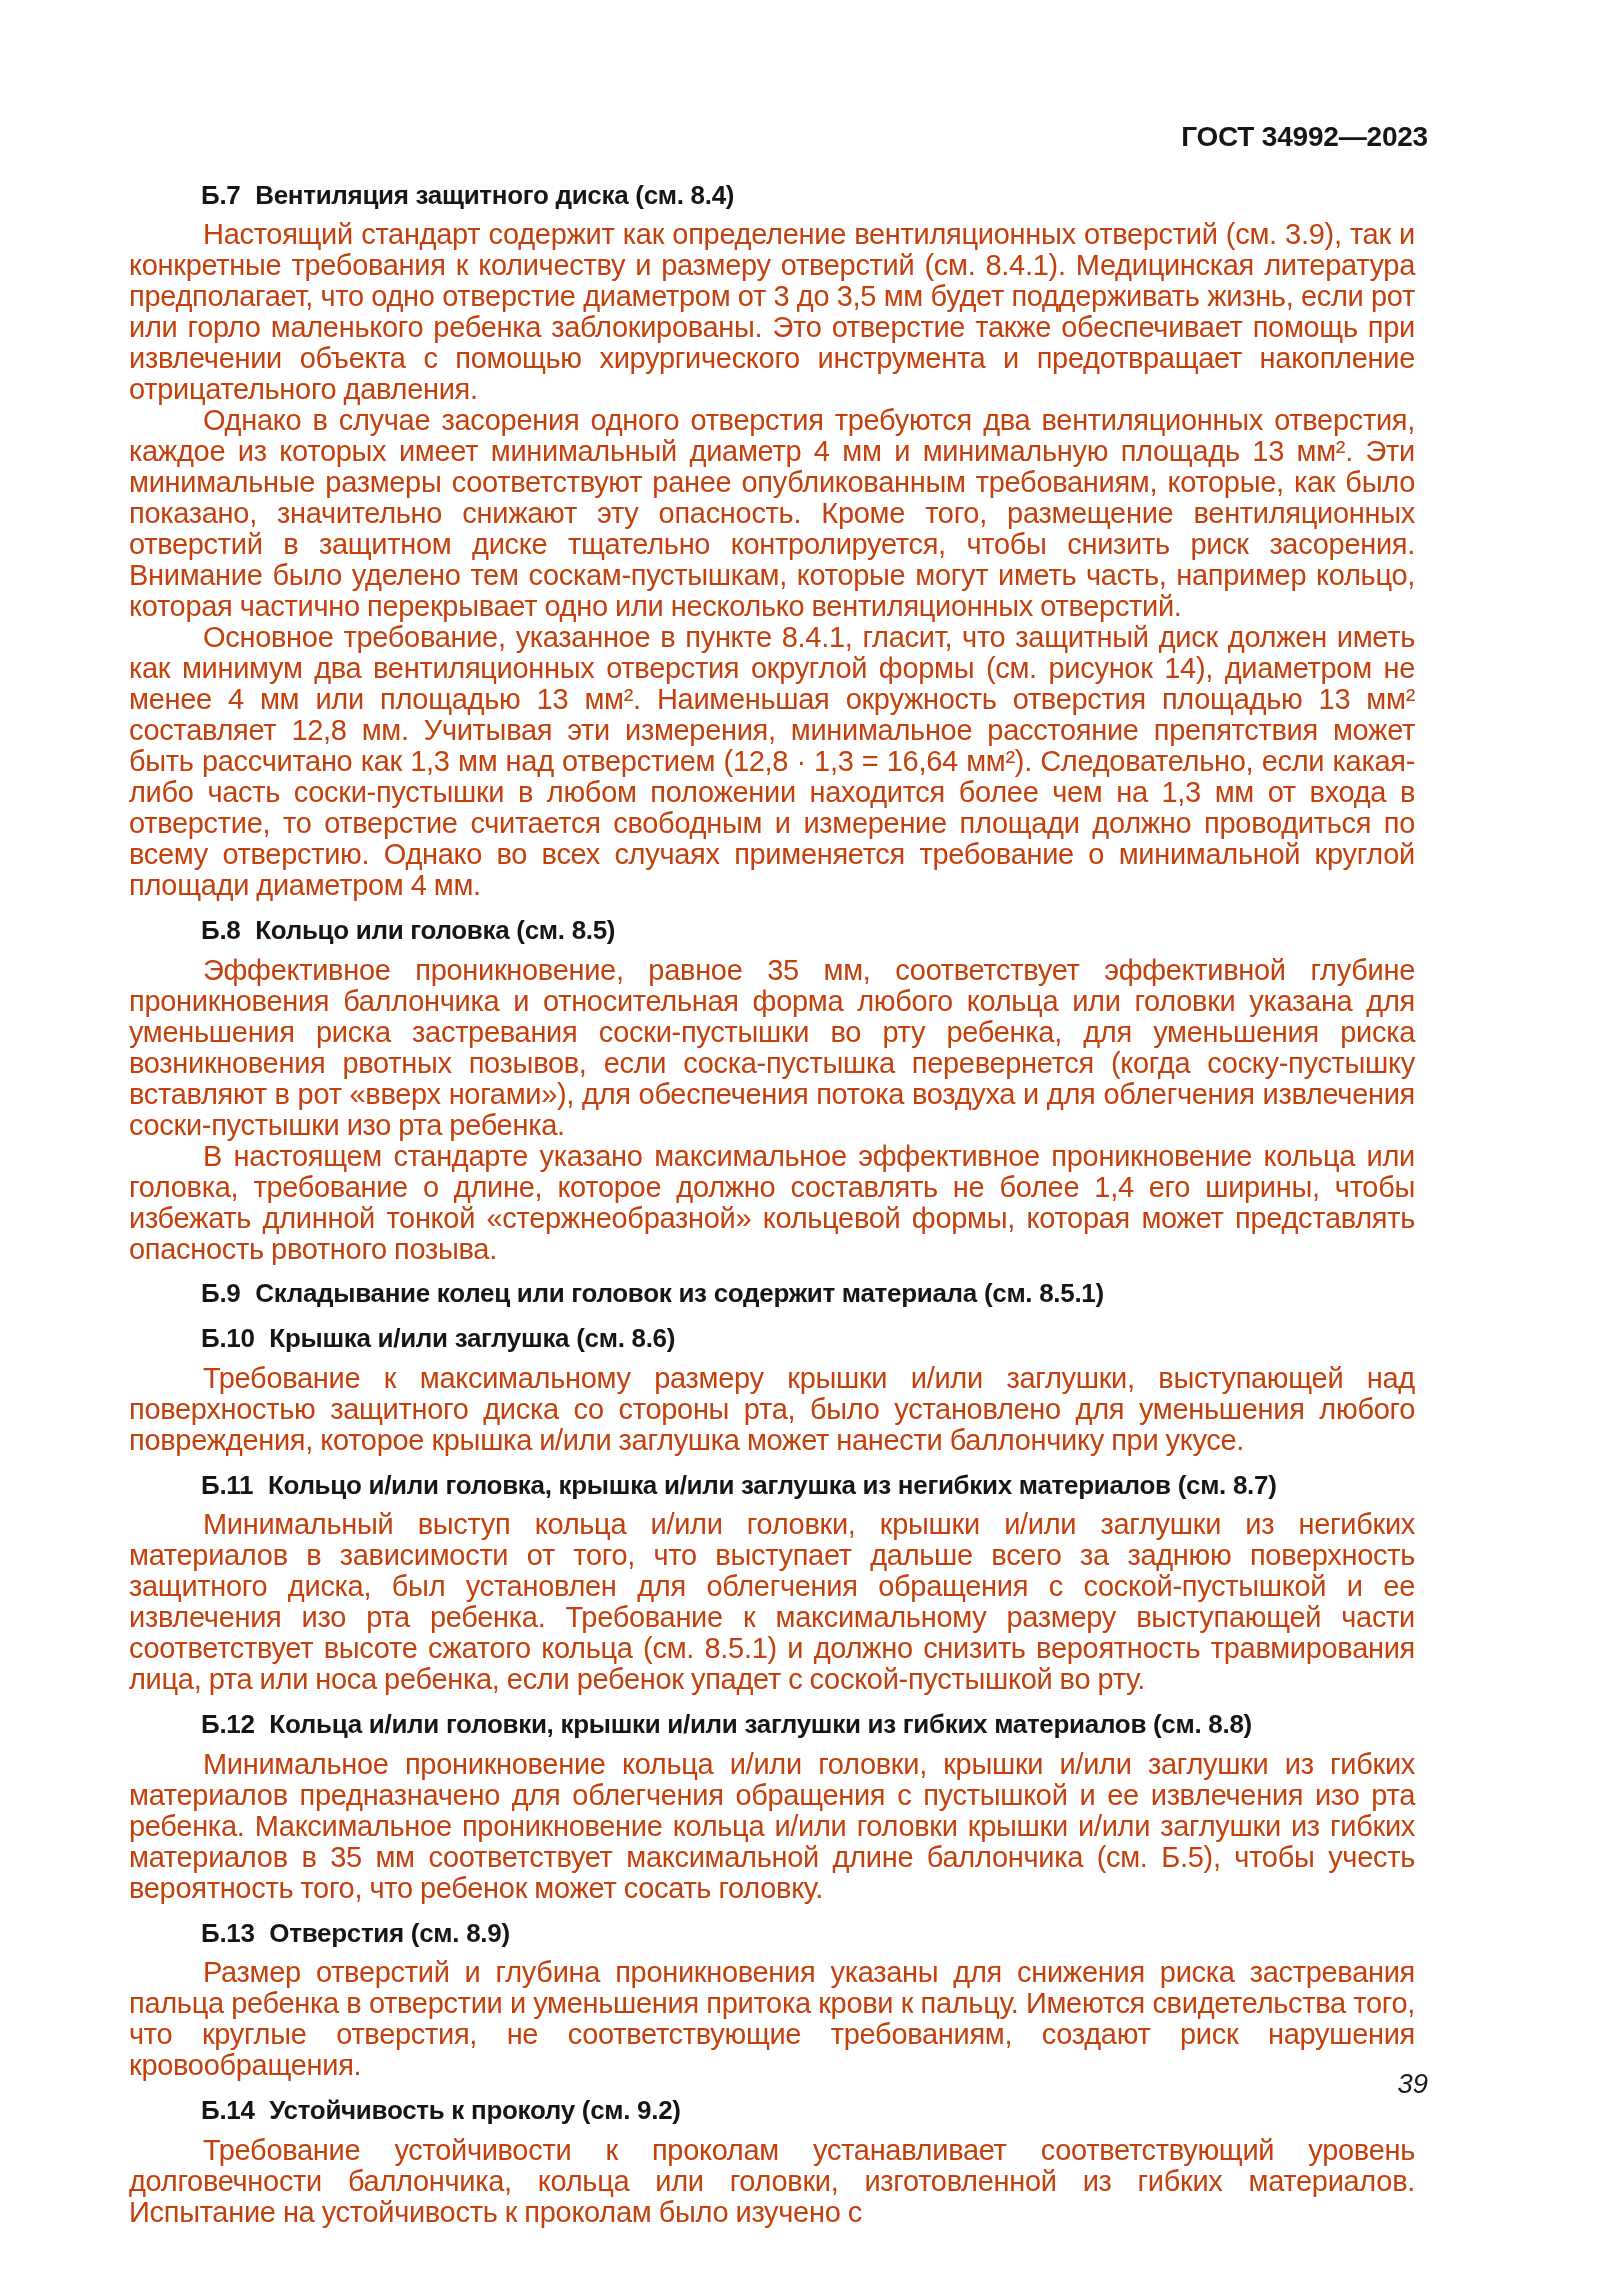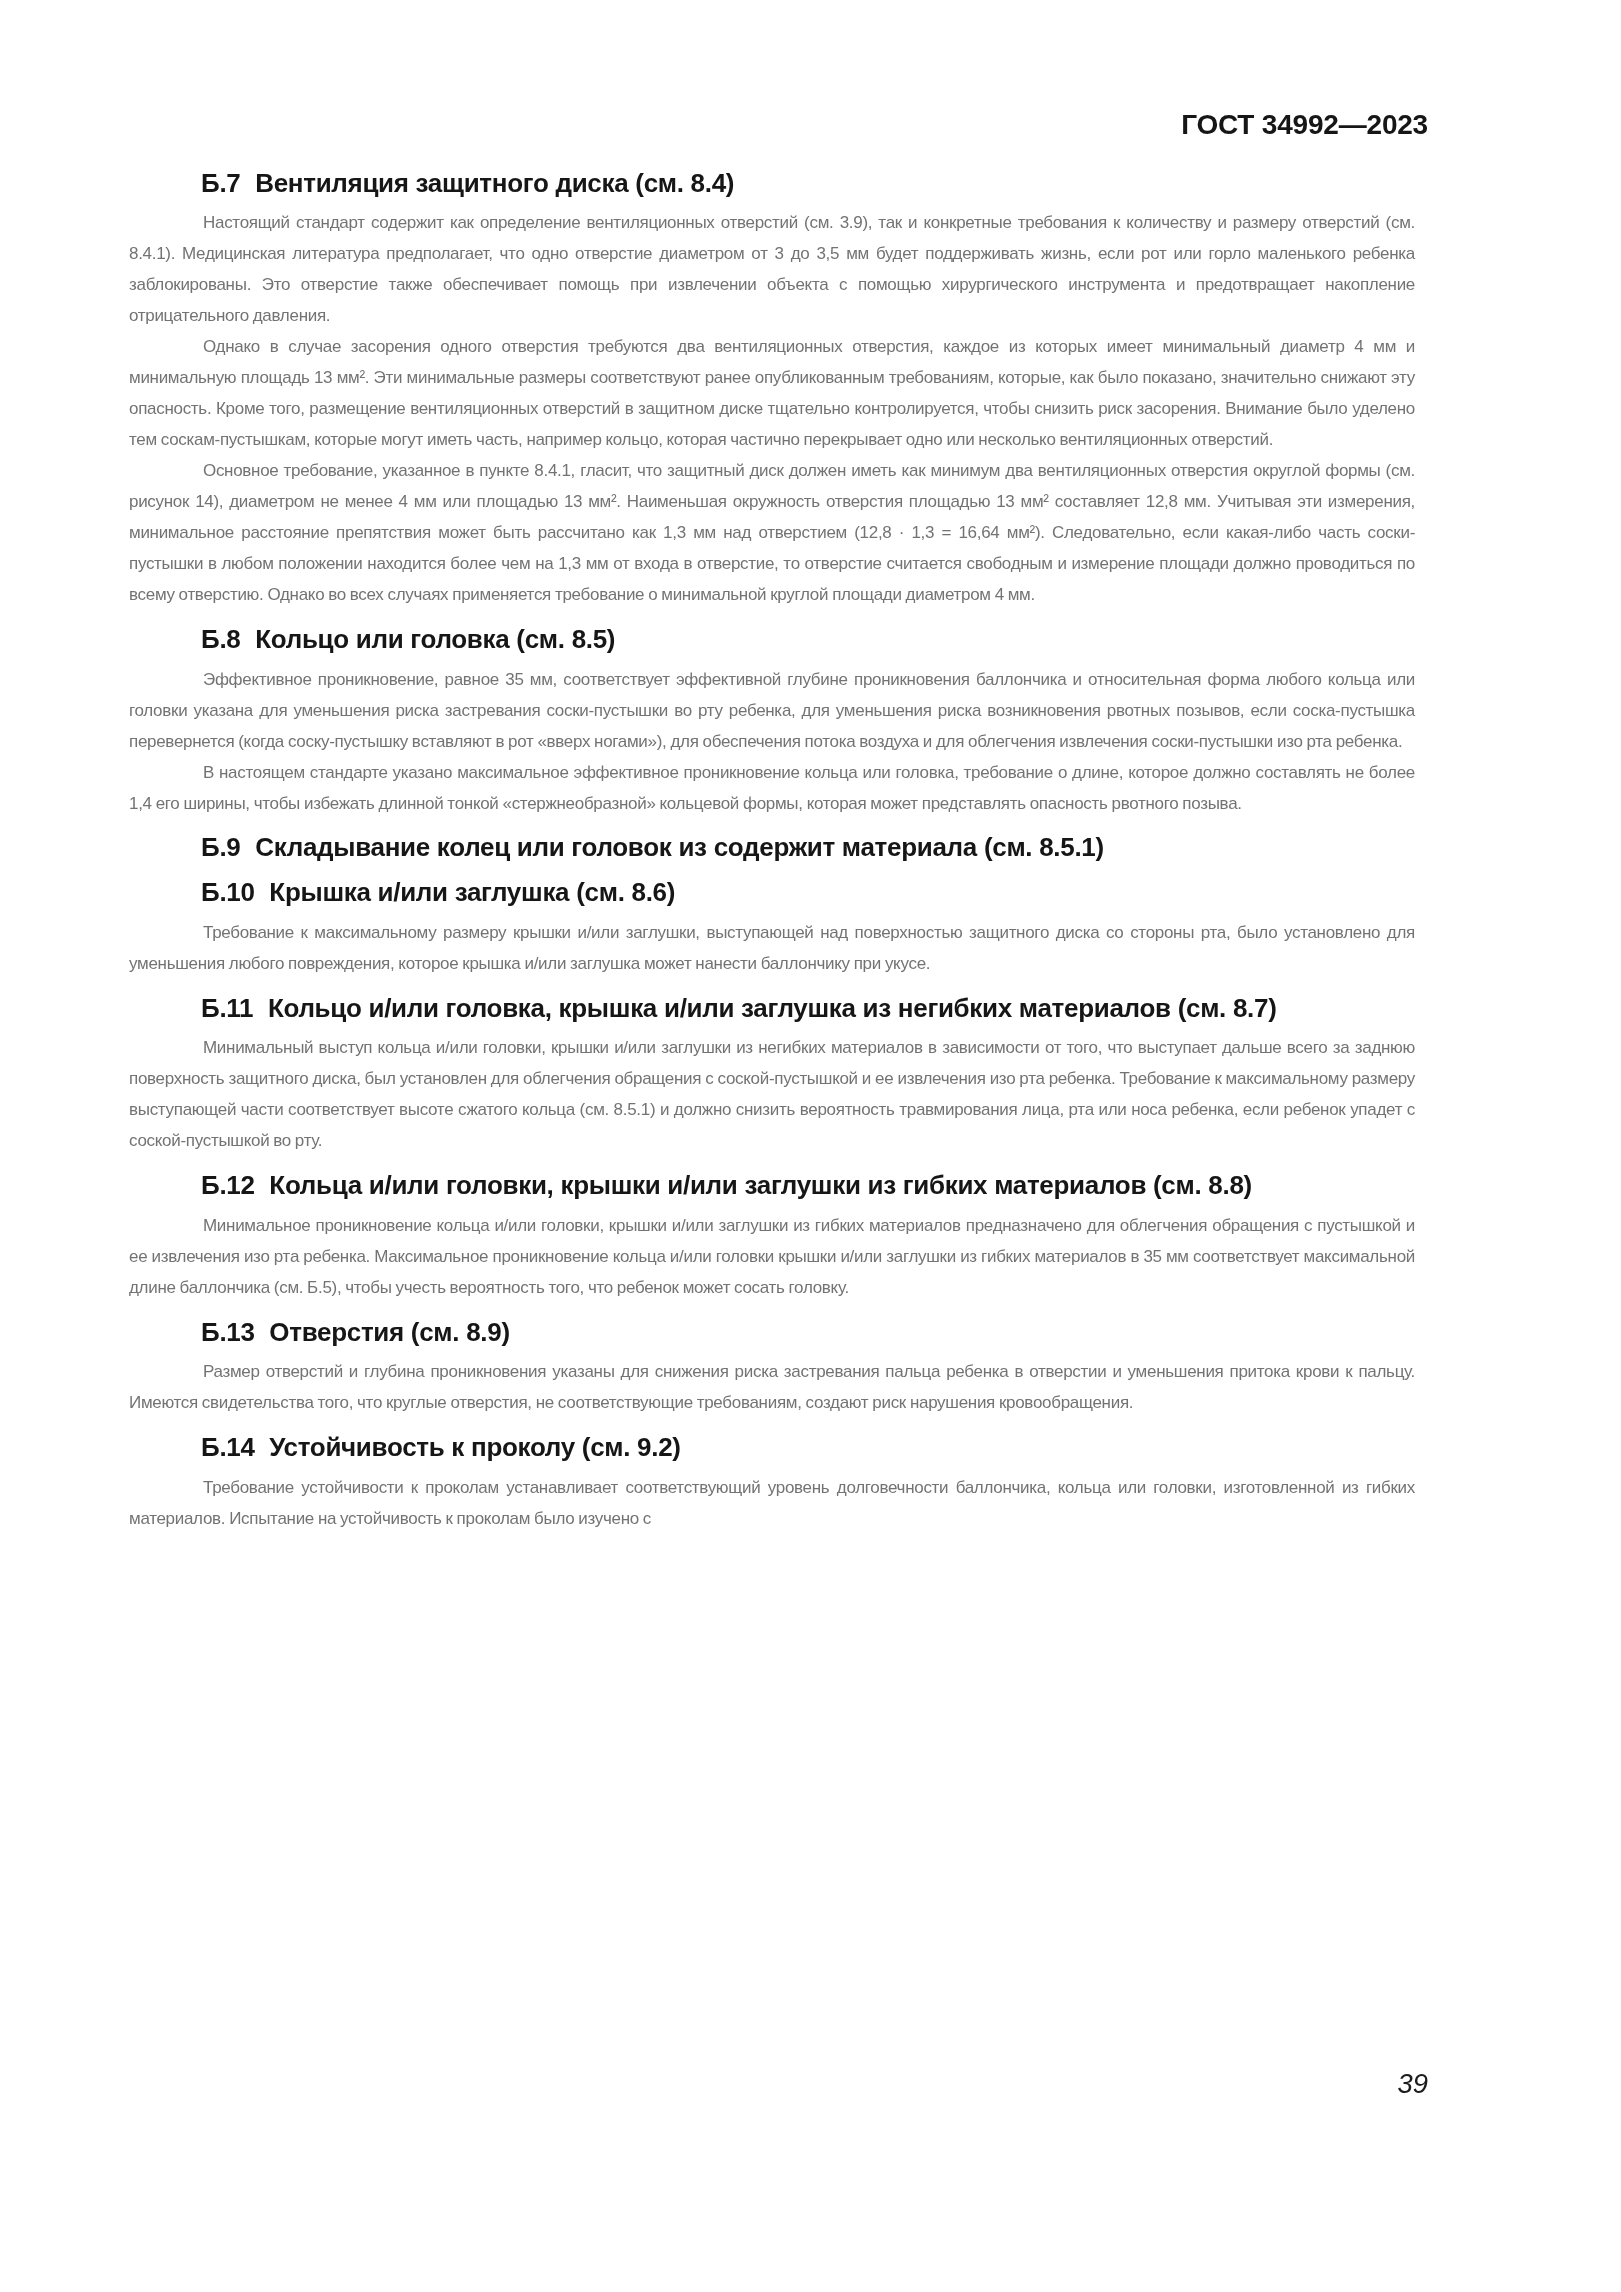--- a/index.html
+++ b/index.html
@@ -16,50 +16,49 @@
     font-family: "Liberation Sans", "DejaVu Sans", sans-serif;
     color: #1b1b1b;
   }
   .content {
     position: absolute;
     left: 116px;
     right: 193px;
     top: 0;
   }
   .doc-header {
-    padding-top: 90px;
+    padding-top: 119px;
     text-align: right;
     font-size: 28px;
     line-height: 35px;
     font-weight: 700;
     letter-spacing: -0.2px;
     color: #161616;
-    margin-top: 17px;
   }
   .doc-section { margin: 13px; }
   .sec-heading {
     font-size: 26px;
     line-height: 31px;
     font-weight: 700;
     padding-left: 72px;
     margin: 13.7px 0 8.8px 0;
     letter-spacing: -0.3px;
     color: #161616;
   }
   .doc-section:first-child .sec-heading { margin-top: 25.5px; }
   .sec-num { margin-right: 14.7px; }
   .par {
     margin: 0;
-    font-size: 17px;
+    font-size: 29px;
     line-height: 31px;
     letter-spacing: -0.3px;
     word-spacing: -0.5px;
     text-align: justify;
     text-indent: 74px;
-    color: #737373;
+    color: #c2410c;
   }
   .page-number {
     position: absolute;
     top: 2068px;
     right: 193px;
     font-size: 27.4px;
     line-height: 31px;
     color: #1b1b1b;
     font-style: italic;
   }

